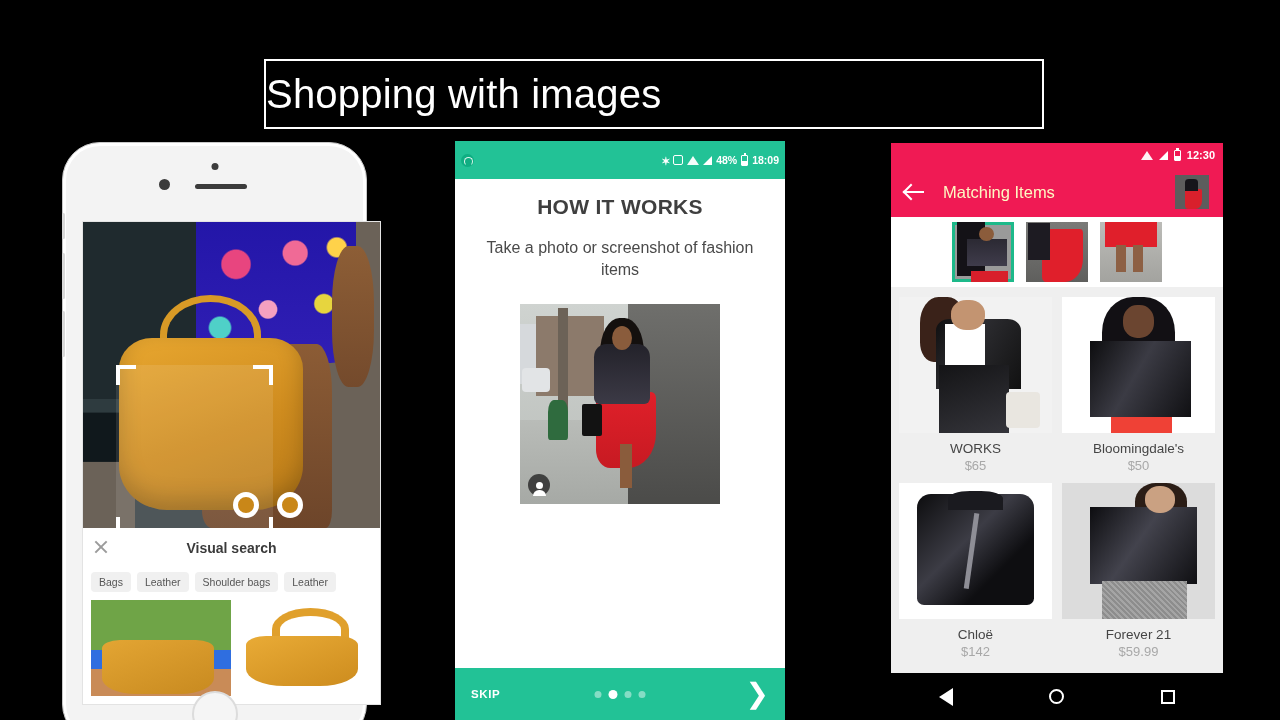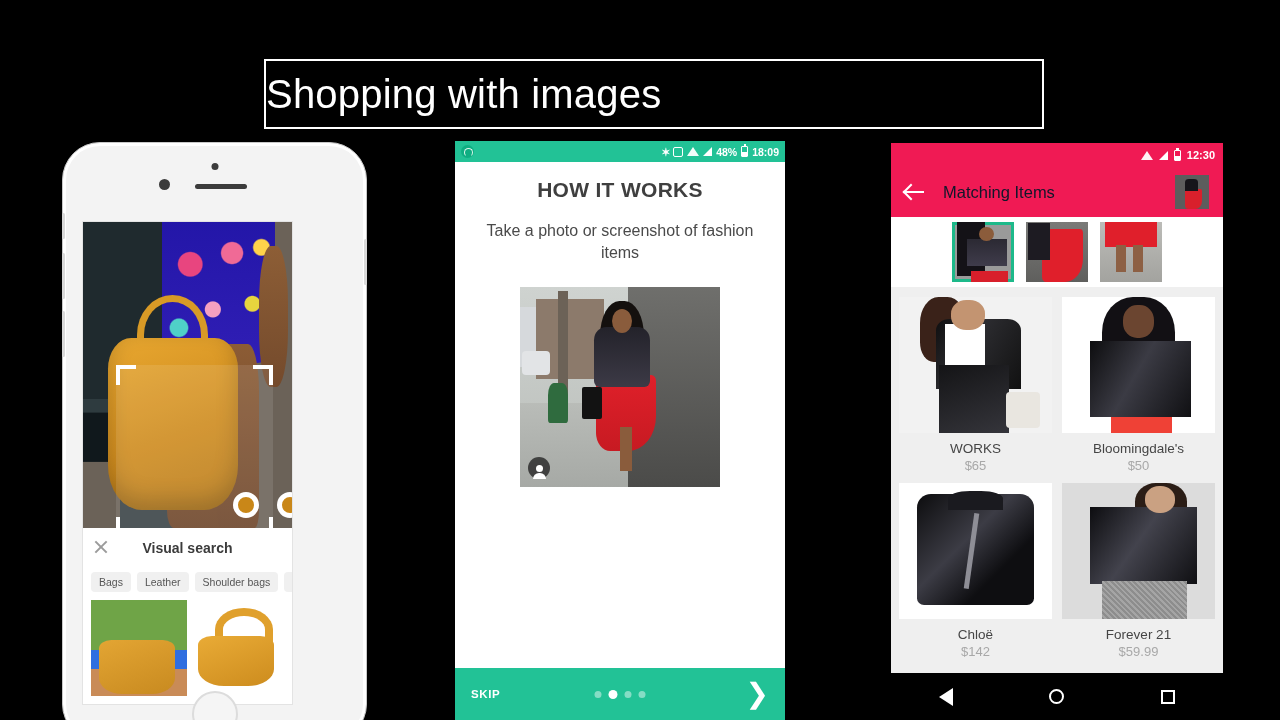--- a/index.html
+++ b/index.html
@@ -34,21 +34,21 @@
     position: absolute; top: 70px; width: 3px; height: 26px; background: #d9d9d9; border-radius: 2px;
   }
   .iph-edge-l { left: -1px; } .iph-edge-r { right: -1px; height: 46px; top: 96px; }
   .iph-edge-l2 { position: absolute; left: -1px; top: 110px; width: 3px; height: 46px; background: #d9d9d9; border-radius:2px;}
   .iph-edge-l3 { position: absolute; left: -1px; top: 168px; width: 3px; height: 46px; background: #d9d9d9; border-radius:2px;}
   .iph-cam { position: absolute; left: 50%; top: 20px; transform: translateX(-50%); width: 7px; height: 7px; background: #3b3b3b; border-radius: 50%; }
   .iph-cam2 { position: absolute; left: 96px; top: 36px; width: 11px; height: 11px; background: #3b3b3b; border-radius: 50%; }
   .iph-speaker { position: absolute; left: 132px; top: 41px; width: 52px; height: 5px; background: #3b3b3b; border-radius: 3px; }
   .iph-home { position: absolute; left: 50%; bottom: 4px; transform: translateX(-50%); width: 46px; height: 46px; border-radius: 50%; border: 2px solid #dcdcdc; background: #f5f5f5; }
   .iph-screen {
-    position: absolute; left: 19px; top: 78px; width: 211px; height: 484px;
+    position: absolute; left: 19px; top: 78px; width: 299px; height: 484px;
     background: #fff; overflow: hidden; border: 1px solid #e3e3e3;
   }
 
   
   .cam-view { position: relative; width: 100%; height: 306px; overflow: hidden; background: #6b6258; }
   .cv-stairs { position:absolute; inset:0;
     background:
       linear-gradient(#1f2a2e 0 100%) 0 0/42% 58% no-repeat,
       linear-gradient(#2e3b3f 0 100%) 0 58%/42% 10% no-repeat,
       linear-gradient(#10181c 0 100%) 0 68%/42% 32% no-repeat,
@@ -103,21 +103,21 @@
   .vs-res.a:after { content:""; position:absolute; left:8%; top:42%; width:80%; height:56%;
     background: linear-gradient(160deg,#e3a533,#c88a20); border-radius: 16% 16% 30% 30%; }
   .vs-res.b { background:#fff; }
   .vs-res.b:after { content:""; position:absolute; left:10%; top:38%; width:80%; height:52%;
     background: linear-gradient(160deg,#e9ab36,#cd8c1e); border-radius: 18% 18% 34% 34%; }
   .vs-res.b:before { content:""; position:absolute; left:28%; top:8%; width:44%; height:36%;
     border: 8px solid #e0a02c; border-bottom:none; border-radius: 52% 52% 0 0; }
 
   
   .and1 { position:absolute; left: 455px; top: 141px; width: 330px; height: 579px; background:#fff; overflow:hidden; }
-  .sb-teal { height: 21px; background: #22c296; display:flex; align-items:center; padding: 0 6px; }
+  .sb-teal { height: 38px; background: #22c296; display:flex; align-items:center; padding: 0 6px; }
   .sb-left { display:flex; align-items:center; gap:4px; }
   .wa-icon { width:13px; height:13px; border-radius:50%; background:#0fae82; position:relative; }
   .wa-icon:after { content:""; position:absolute; left:3px; top:3px; width:7px; height:7px; border:1.4px solid #dff6ee; border-radius:50%; border-bottom-color: transparent; }
   .sb-right { margin-left:auto; display:flex; align-items:center; gap:4px; color:#fff; font-size:10.5px; font-weight:700; }
   .ic { display:inline-block; }
   .ic-bt { width:8px; height:11px; position:relative; }
   .ic-bt:before { content:"\2736"; font-size:11px; color:#fff; line-height:11px; }
   .ic-alarm { width:10px; height:10px; border:1.6px solid #fff; border-radius:2px; }
   .ic-wifi { width:0; height:0; border-left:6px solid transparent; border-right:6px solid transparent; border-bottom:9px solid #fff; opacity:.95; }
   .ic-sig { width:0; height:0; border-left:9px solid transparent; border-bottom:9px solid #fff; }
@@ -154,21 +154,21 @@
   .pg.on { background:#fff; width:9px; height:9px; }
   .next-arrow { margin-left:auto; color:#fff; font-size: 28px; line-height:1; font-weight: 400; }
 
   
   .and2 { position:absolute; left: 891px; top: 143px; width: 332px; height: 577px; background:#000; overflow:hidden; }
   .sb-pink { height: 24px; background:#f01a54; display:flex; align-items:center; justify-content:flex-end; gap:6px; padding-right:8px; color:#fff; font-size:11px; font-weight:700; }
   .appbar { height: 50px; background:#f01a54; display:flex; align-items:center; padding: 0 14px; }
   .back-arrow { width: 20px; height: 20px; position: relative; }
   .back-arrow:before { content:""; position:absolute; left:0; top:9px; width:19px; height:2px; background:#fff; }
   .back-arrow:after { content:""; position:absolute; left:0; top:4px; width:10px; height:10px; border-left:2px solid #fff; border-bottom:2px solid #fff; transform: rotate(45deg); }
-  .appbar-title { color:#0f172a; font-size:16.5px; margin-left: 18px; }
+  .appbar-title { color:#fef9c3; font-size:16.5px; margin-left: 18px; }
   .appbar-thumb { margin-left:auto; width: 34px; height: 34px; overflow:hidden; position:relative; background:#5d5d5d; }
   .appbar-thumb .t-red { position:absolute; left:30%; top:42%; width:48%; height:58%; background:#d9202c; border-radius: 10% 10% 40% 20%; }
   .appbar-thumb .t-blk { position:absolute; left:28%; top:12%; width:40%; height:34%; background:#16151a; border-radius: 30% 30% 0 0; }
 
   .thumbstrip { height: 70px; background:#fff; display:flex; align-items:center; justify-content:center; gap: 12px; }
   .tsi { width: 62px; height: 60px; position:relative; overflow:hidden; background:#9a9a9a; }
   .tsi.sel { outline: 3px solid #1db98a; outline-offset: -3px; }
   .tsi .a-hair { position:absolute; left:8%; top:0; width:46%; height:90%; background:#141217; }
   .tsi .a-face { position:absolute; left:44%; top:8%; width:24%; height:24%; background:#8b5c3b; border-radius:50%; }
   .tsi .a-jk { position:absolute; left:24%; top:28%; width:64%; height:46%; background:linear-gradient(#2b2933,#3f3c4b); }

